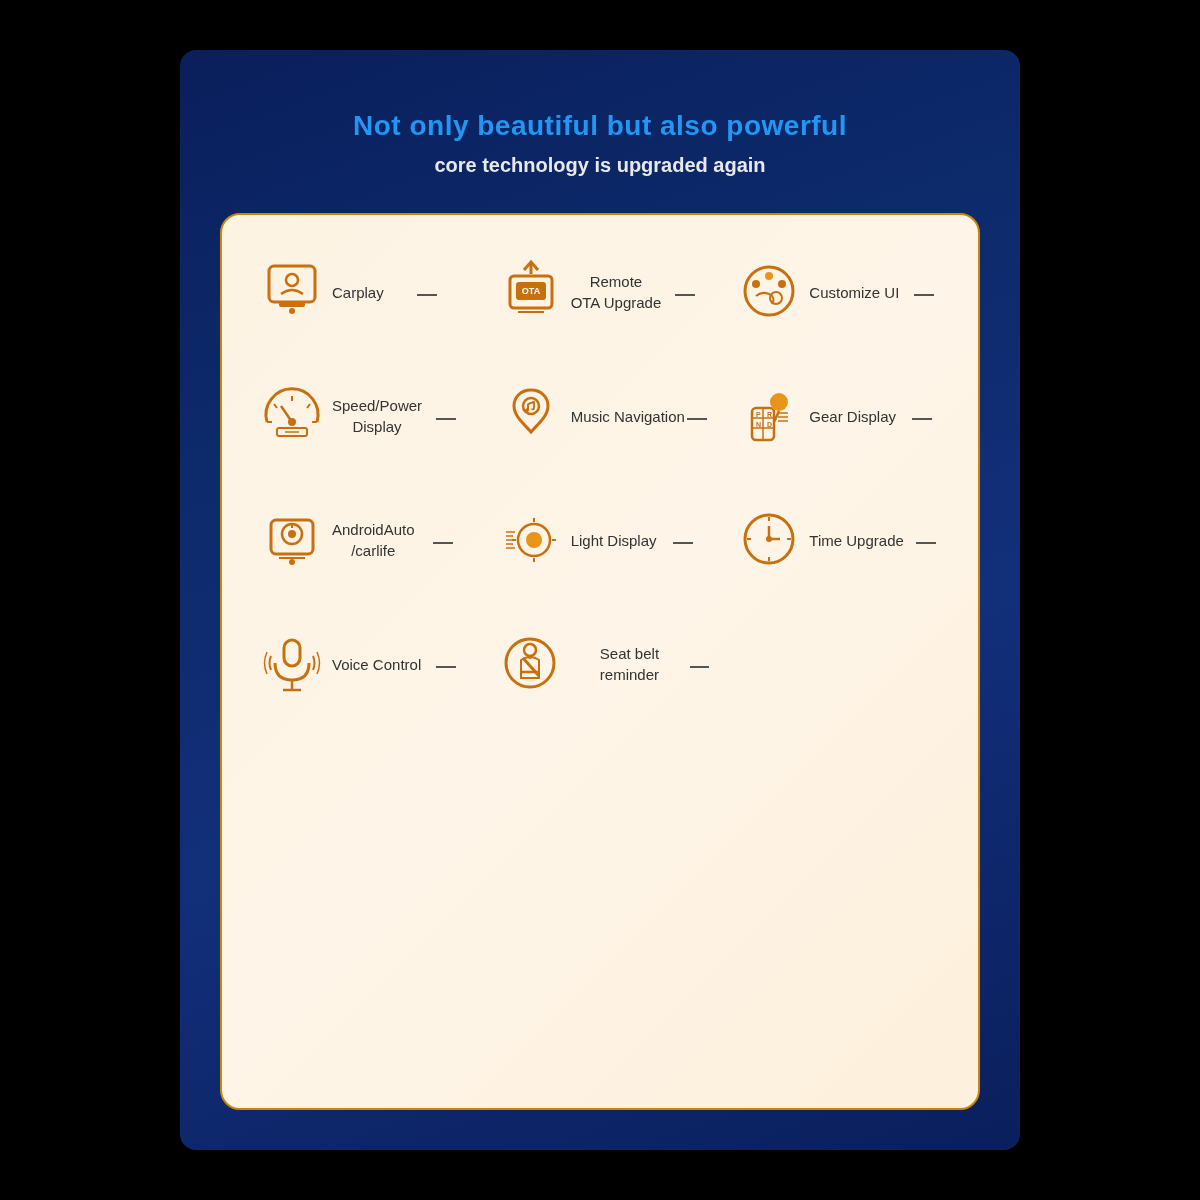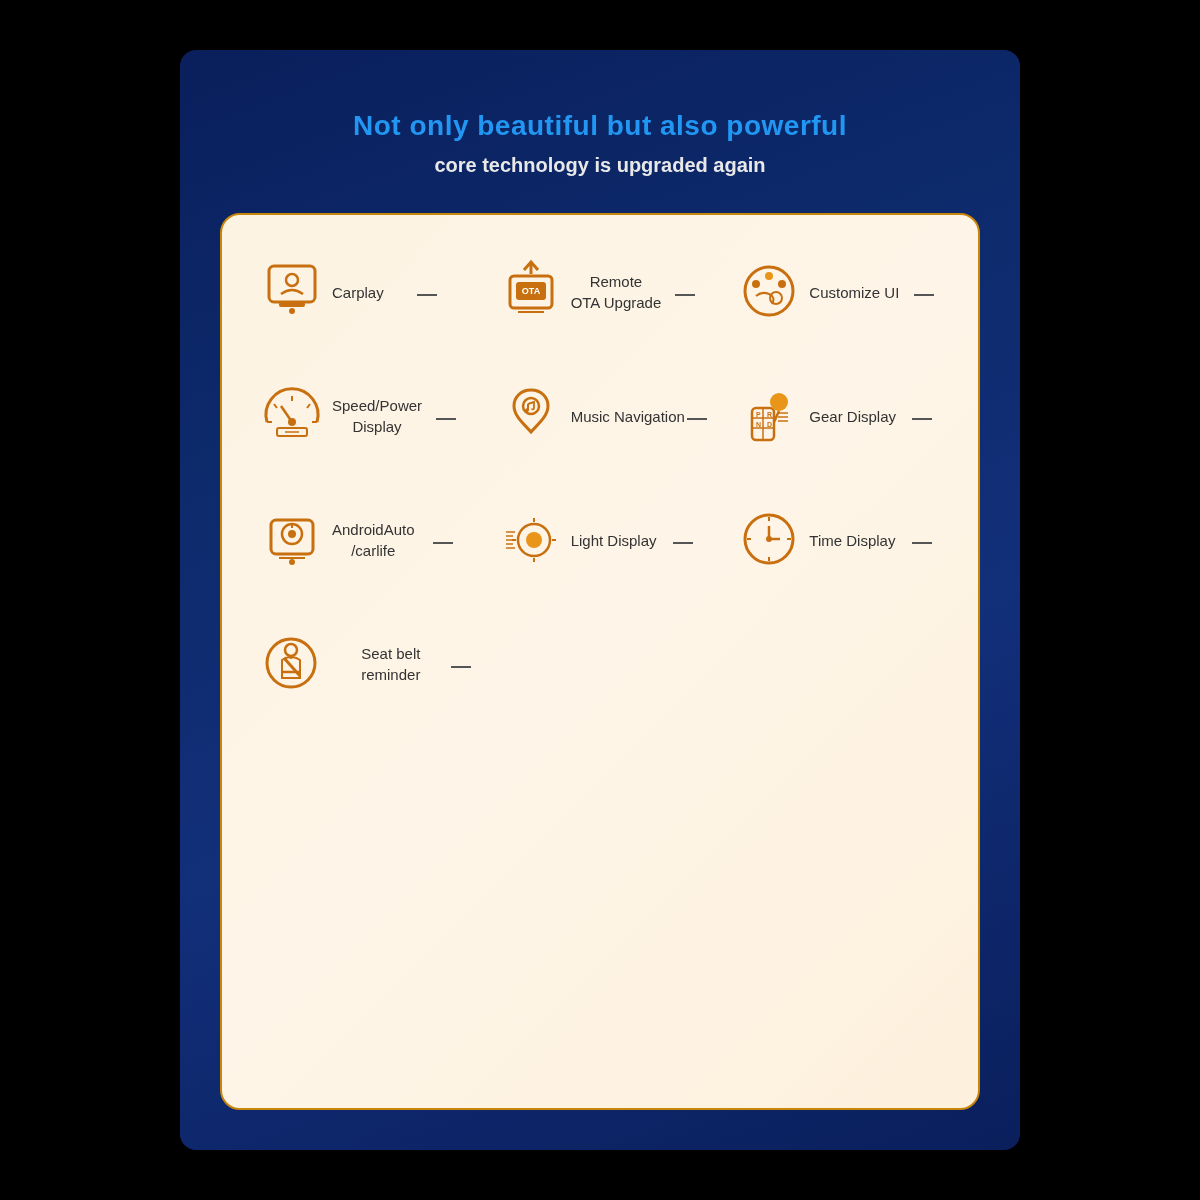--- a/index.html
+++ b/index.html
@@ -277,24 +277,45 @@
             <line x1="13" y1="35" x2="17" y2="35" stroke="#c87010" stroke-width="2"></line>
             <line x1="53" y1="35" x2="57" y2="35" stroke="#c87010" stroke-width="2"></line>
 
             <line x1="35" y1="35" x2="35" y2="22" stroke="#c87010" stroke-width="2.5"></line>
 
             <line x1="35" y1="35" x2="46" y2="35" stroke="#c87010" stroke-width="2.5"></line>
 
             <circle cx="35" cy="35" r="3" fill="#c87010"></circle>
           </svg>
         </div>
-        <div class="feature-label">Time Display</div>
-        <div class="feature-dash"></div>
-      </div>
-
+        <div class="feature-label">Time Upgrade</div>
+        <div class="feature-dash"></div>
+      </div>
+
+      <div class="feature-item">
+        <div class="icon-circle">
+          <svg viewBox="0 0 70 70" xmlns="http://www.w3.org/2000/svg">
+
+            <rect x="27" y="12" width="16" height="26" rx="8" fill="none" stroke="#c87010" stroke-width="3"></rect>
+
+            <path d="M18 35 Q18 52 35 52 Q52 52 52 35" fill="none" stroke="#c87010" stroke-width="3"></path>
+
+            <line x1="35" y1="52" x2="35" y2="62" stroke="#c87010" stroke-width="2.5"></line>
+
+            <line x1="26" y1="62" x2="44" y2="62" stroke="#c87010" stroke-width="2.5"></line>
+
+            <path d="M14 28 Q11 35 14 42" fill="none" stroke="#c87010" stroke-width="2"></path>
+            <path d="M10 24 Q5 35 10 46" fill="none" stroke="#c87010" stroke-width="1.5"></path>
+            <path d="M56 28 Q59 35 56 42" fill="none" stroke="#c87010" stroke-width="2"></path>
+            <path d="M60 24 Q65 35 60 46" fill="none" stroke="#c87010" stroke-width="1.5"></path>
+          </svg>
+        </div>
+        <div class="feature-label">Voice Control</div>
+        <div class="feature-dash"></div>
+      </div>
 
       <div class="feature-item">
         <div class="icon-circle">
           <svg viewBox="0 0 70 70" xmlns="http://www.w3.org/2000/svg">
 
             <circle cx="35" cy="35" r="24" fill="none" stroke="#c87010" stroke-width="3"></circle>
 
             <circle cx="35" cy="22" r="6" fill="none" stroke="#c87010" stroke-width="2.5"></circle>
 
             <path d="M26 32 L26 50 L44 50 L44 32 Q38 28 35 30 Q32 28 26 32Z" fill="none" stroke="#c87010" stroke-width="2"></path>

